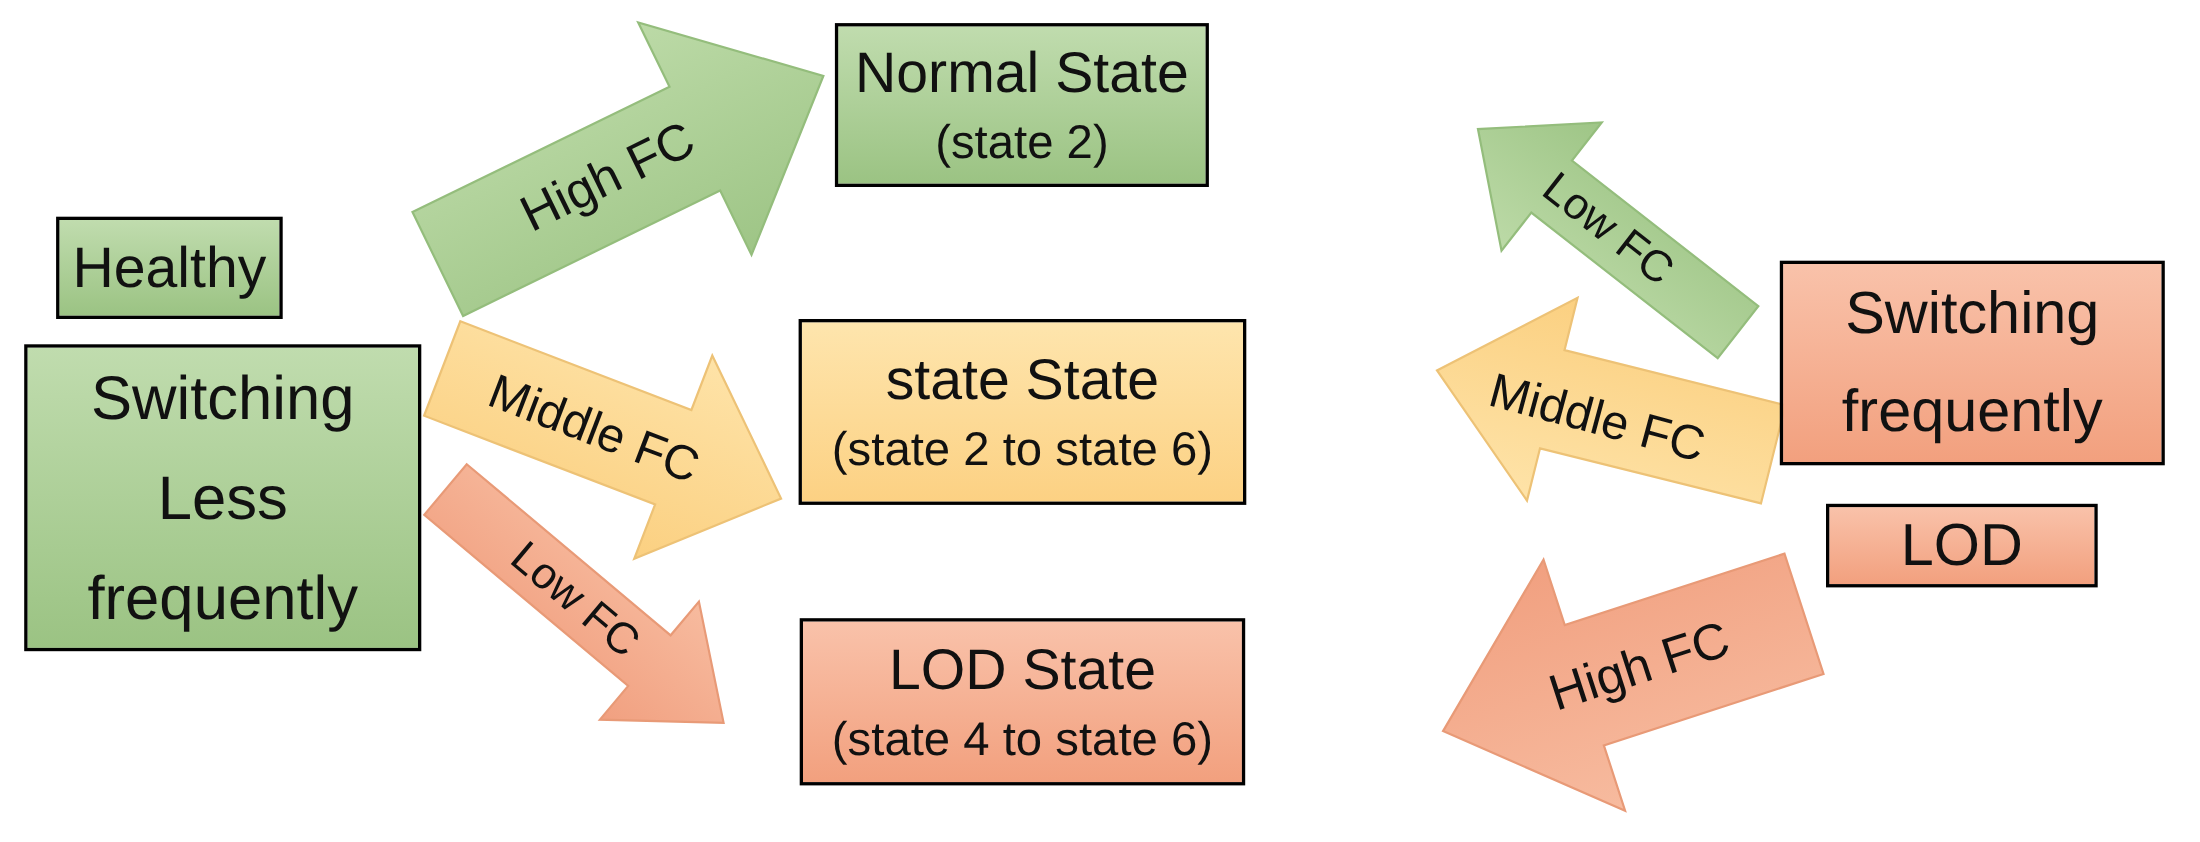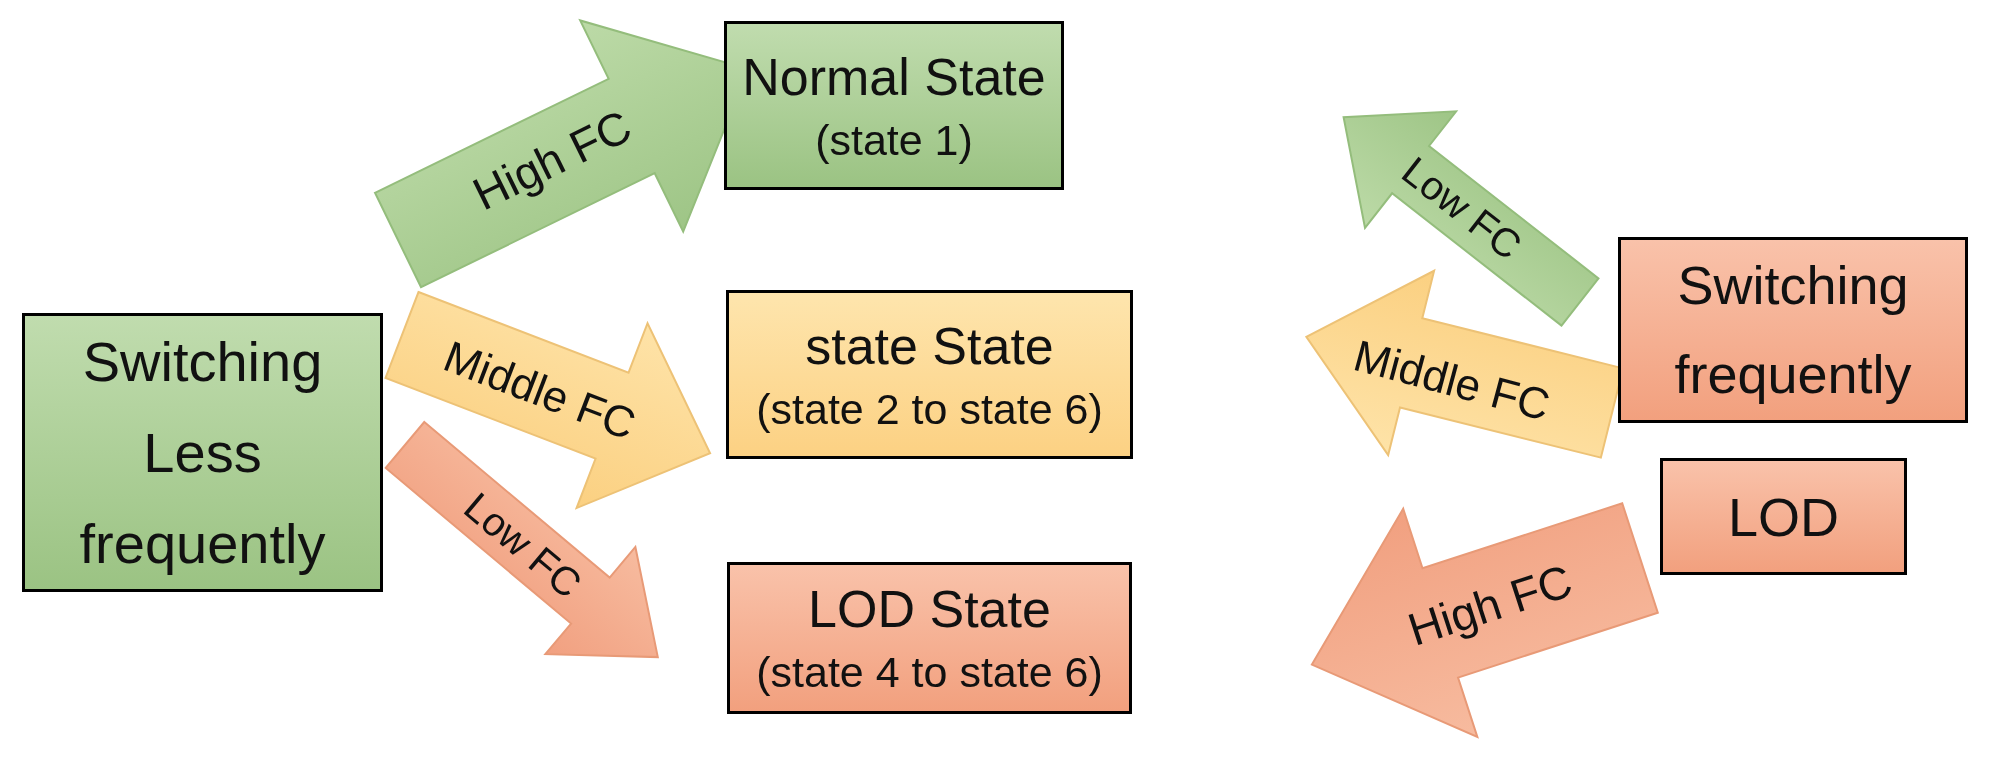--- a/index.html
+++ b/index.html
@@ -35,25 +35,25 @@
   }
   .box.green  { background: linear-gradient(180deg, #c0dcae 0%, #9bc383 100%); }
   .box.yellow { background: linear-gradient(180deg, #fee5ad 0%, #fcd183 100%); }
   .box.salmon { background: linear-gradient(180deg, #f9c2aa 0%, #f2a07e 100%); }
 
   .box .title    { font-size: 52px; line-height: 68px; }
   .box .subtitle { font-size: 43px; line-height: 58px; }
 
   #healthy-box        { left: 51px;  top: 197px; width: 206px; height: 93px;  font-size: 52px; }
   #switching-less-box { left: 22px;  top: 313px; width: 361px; height: 279px; font-size: 56px; line-height: 91px; }
-  #normal-state-box   { left: 724px; top: 21px;  width: 340px; height: 169px; }
+  #normal-state-box   { left: 759px; top: 21px;  width: 340px; height: 149px; }
   #middle-state-box   { left: 726px; top: 290px; width: 407px; height: 169px; }
   #lod-state-box      { left: 727px; top: 562px; width: 405px; height: 152px; }
   #switching-freq-box { left: 1618px; top: 237px; width: 350px; height: 186px; font-size: 54px; line-height: 89px; }
-  #lod-box            { left: 1660px; top: 458px; width: 247px; height: 117px;  font-size: 54px; }
+  #lod-box            { left: 1660px; top: 458px; width: 247px; height: 76px;  font-size: 54px; }
 </style>
 </head>
 <body>
 
 <div class="canvas">
 
   <svg class="arrow-layer" viewBox="0 0 2000 765" xmlns="http://www.w3.org/2000/svg">
     <defs>
       <linearGradient id="gradGreen" x1="0" y1="0" x2="0" y2="1">
         <stop offset="0" stop-color="#bcdaa7"></stop>
@@ -82,30 +82,33 @@
     <path fill="url(#gradSalmon)" stroke="#e89a77" stroke-width="2" transform="translate(1640 558) rotate(162)" d="M 0,-57.5 L 210,-57.5 L 210,-120 L 345,0 L 210,120 L 210,57.5 L 0,57.5 Z"></path>
 
     <text transform="translate(552 160) rotate(-26)" font-size="46" text-anchor="middle" dominant-baseline="central">High FC</text>
     <text transform="translate(540 390) rotate(21)" font-size="44" text-anchor="middle" dominant-baseline="central">Middle FC</text>
     <text transform="translate(523 545) rotate(40)" font-size="40" text-anchor="middle" dominant-baseline="central">Low FC</text>
     <text transform="translate(1462 208) rotate(38)" font-size="40" text-anchor="middle" dominant-baseline="central">Low FC</text>
     <text transform="translate(1452 380) rotate(15)" font-size="44" text-anchor="middle" dominant-baseline="central">Middle FC</text>
     <text transform="translate(1490 605) rotate(-18)" font-size="46" text-anchor="middle" dominant-baseline="central">High FC</text>
   </svg>
 
+  <div class="box green" id="healthy-box">
+    <span>Healthy</span>
+  </div>
 
   <div class="box green" id="switching-less-box">
     <span>Switching</span>
     <span>Less</span>
     <span>frequently</span>
   </div>
 
   <div class="box green" id="normal-state-box">
     <span class="title">Normal State</span>
-    <span class="subtitle">(state 1)</span>
+    <span class="subtitle">(state 2)</span>
   </div>
 
   <div class="box yellow" id="middle-state-box">
     <span class="title">state State</span>
     <span class="subtitle">(state 2 to state 6)</span>
   </div>
 
   <div class="box salmon" id="lod-state-box">
     <span class="title">LOD State</span>
     <span class="subtitle">(state 4 to state 6)</span>

